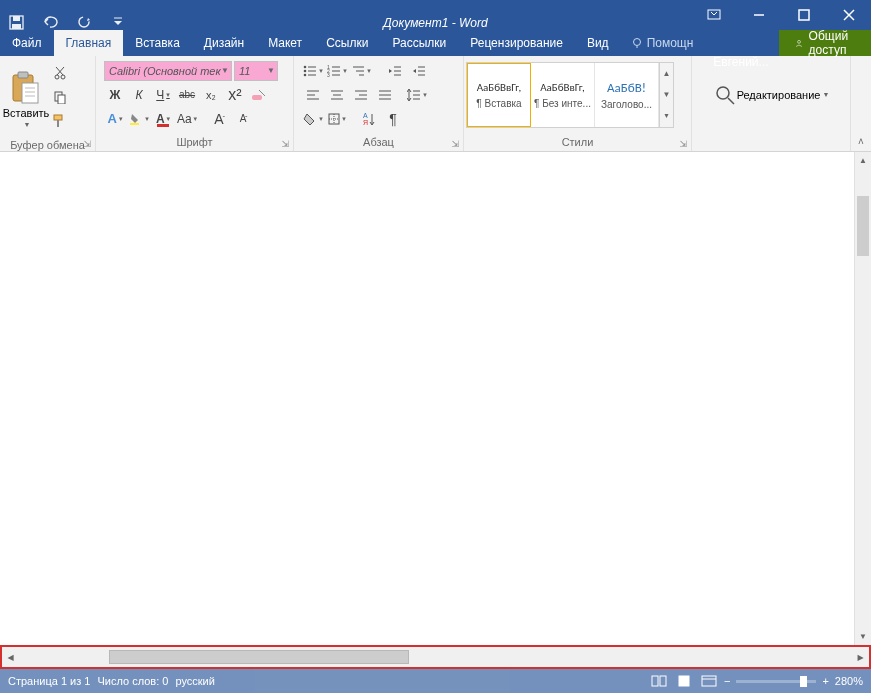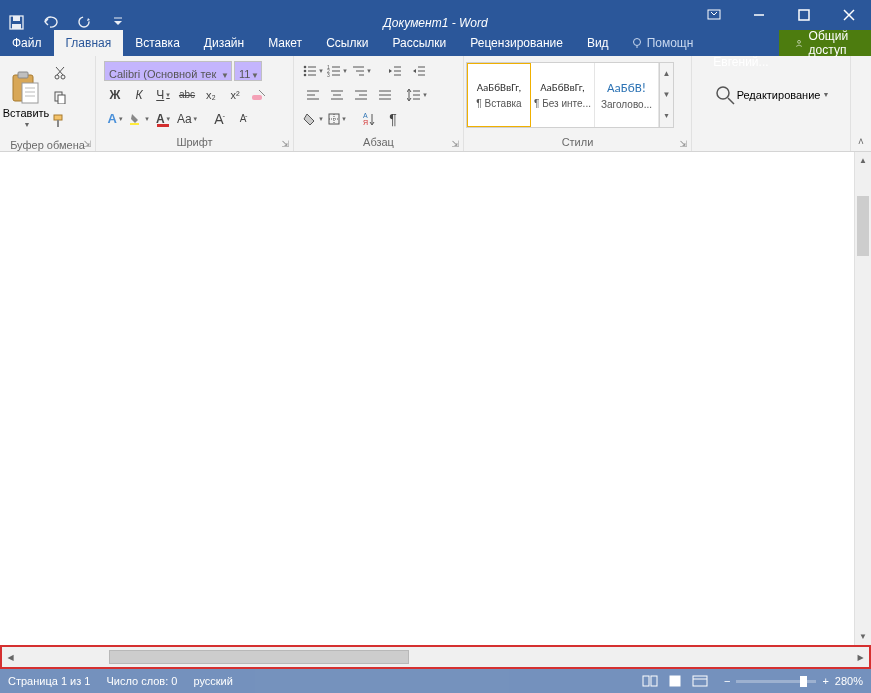--- a/index.html
+++ b/index.html
@@ -31,21 +31,21 @@
 
   
   .clip-paste { width: 44px; display: flex; flex-direction: column; align-items: center; justify-content: center; padding-top: 4px; gap: 2px; }
   .clip-paste .paste-icon { width: 32px; height: 34px; }
   .clip-side { display: flex; flex-direction: column; gap: 6px; padding: 6px 6px 6px 2px; }
   .small-btn { width: 20px; height: 18px; display: flex; align-items: center; justify-content: center; }
 
   
   .font-rows { display: flex; flex-direction: column; gap: 4px; padding: 2px 4px; }
   .font-row { display: flex; align-items: center; gap: 2px; }
-  .combo { border: 1px solid #c0c0c0; background: #c4b5fd; height: 20px; display: flex; align-items: flex-end; padding: 0 4px; font-size: 11px; color: #555; position: relative; }
+  .combo { border: 1px solid #c0c0c0; background: #f9a8d4; height: 20px; display: flex; align-items: center; padding: 0 4px; font-size: 11px; color: #555; position: relative; font-style: italic; }
   .combo .arrow { position: absolute; right: 2px; font-size: 8px; color: #666; }
   .icon-btn { width: 22px; height: 20px; display: flex; align-items: center; justify-content: center; font-size: 12px; color: #444; }
 
   
   .para-rows { display: flex; flex-direction: column; gap: 4px; padding: 2px 4px; }
   .para-row { display: flex; align-items: center; gap: 2px; }
 
   
   .styles-gallery { display: flex; align-items: stretch; border: 1px solid #d0d0d0; height: 66px; margin: 4px 2px; }
   .style-item { width: 64px; border-right: 1px solid #e5e5e5; display: flex; flex-direction: column; align-items: center; justify-content: center; font-size: 10px; color: #555; background: #fff; }
@@ -68,21 +68,21 @@
   .vscroll .arrow-up, .vscroll .arrow-down { height: 17px; display: flex; align-items: center; justify-content: center; font-size: 8px; color: #666; }
   .vscroll .thumb { position: absolute; top: 44px; height: 60px; left: 2px; right: 2px; background: #cdcdcd; }
 
   
   .hscroll-wrap { position: absolute; left: 0; right: 0; bottom: 24px; height: 24px; border: 2px solid #d53030; background: #f0f0f0; display: flex; align-items: center; }
   .hscroll-wrap .harrow { width: 17px; height: 100%; display: flex; align-items: center; justify-content: center; font-size: 8px; color: #666; }
   .hscroll-wrap .htrack { flex: 1; position: relative; height: 14px; }
   .hscroll-wrap .hthumb { position: absolute; top: 0; left: 90px; width: 300px; height: 14px; background: #cdcdcd; border: 1px solid #b8b8b8; }
 
   
-  .statusbar { position: absolute; left: 0; right: 0; bottom: 0; height: 24px; background: #2b579a; color: #fff; display: flex; align-items: center; font-size: 11px; padding: 0 8px; gap: 16px; opacity: 0.65; }
+  .statusbar { position: absolute; left: 0; right: 0; bottom: 0; height: 24px; background: #2b579a; color: #fff; display: flex; align-items: center; font-size: 11px; padding: 0 8px; gap: 7px; opacity: 0.65; }
   .statusbar .spacer { flex: 1; }
   .statusbar .view-btns { display: flex; gap: 10px; align-items: center; }
   .statusbar .zoom { display: flex; align-items: center; gap: 6px; }
   .zoom-track { width: 80px; height: 3px; background: #6a88b8; position: relative; }
   .zoom-thumb { position: absolute; width: 7px; height: 11px; background: #fff; top: -4px; left: 64px; }
 
   svg { display: block; }
   .drop { font-size: 7px; margin-left: 2px; color: #666; }
 </style>
 </head>
@@ -219,35 +219,35 @@
   </div>
 
   <div class="group" style="width:198px">
     <div class="group-body">
       <div class="font-rows">
         <div class="font-row">
           <div class="combo" style="width:128px">
               <span>Calibri (Основной тек</span>
               <span class="arrow">▼</span>
             </div>
-          <div class="combo" style="width:28px">
+          <div class="combo" style="width:44px">
               <span>11</span>
               <span class="arrow">▼</span>
             </div>
         </div>
         <div class="font-row">
           <div class="icon-btn" style="font-weight:bold">Ж</div>
           <div class="icon-btn" style="font-style:italic">К</div>
           <div class="icon-btn" style="text-decoration:underline">
               <span>Ч</span>
               <span class="drop">▾</span>
             </div>
           <div class="icon-btn" style="text-decoration:line-through;font-size:10px">abc</div>
           <div class="icon-btn" style="font-size:11px">x₂</div>
-          <div class="icon-btn" style="font-size:11px">x²</div>
+          <div class="icon-btn" style="font-size:16px">x²</div>
           <div class="icon-btn">
               <svg width="16" height="14" viewBox="0 0 16 14">
                 <rect x="1" y="7" width="10" height="5" rx="2" fill="#f4a1b6"></rect>
                 <path d="M8 2 L14 8" stroke="#888"></path>
               </svg>
             </div>
         </div>
         <div class="font-row">
           <div class="icon-btn">
               <span style="color:#4a90d9;font-weight:bold;font-size:13px">A</span>

